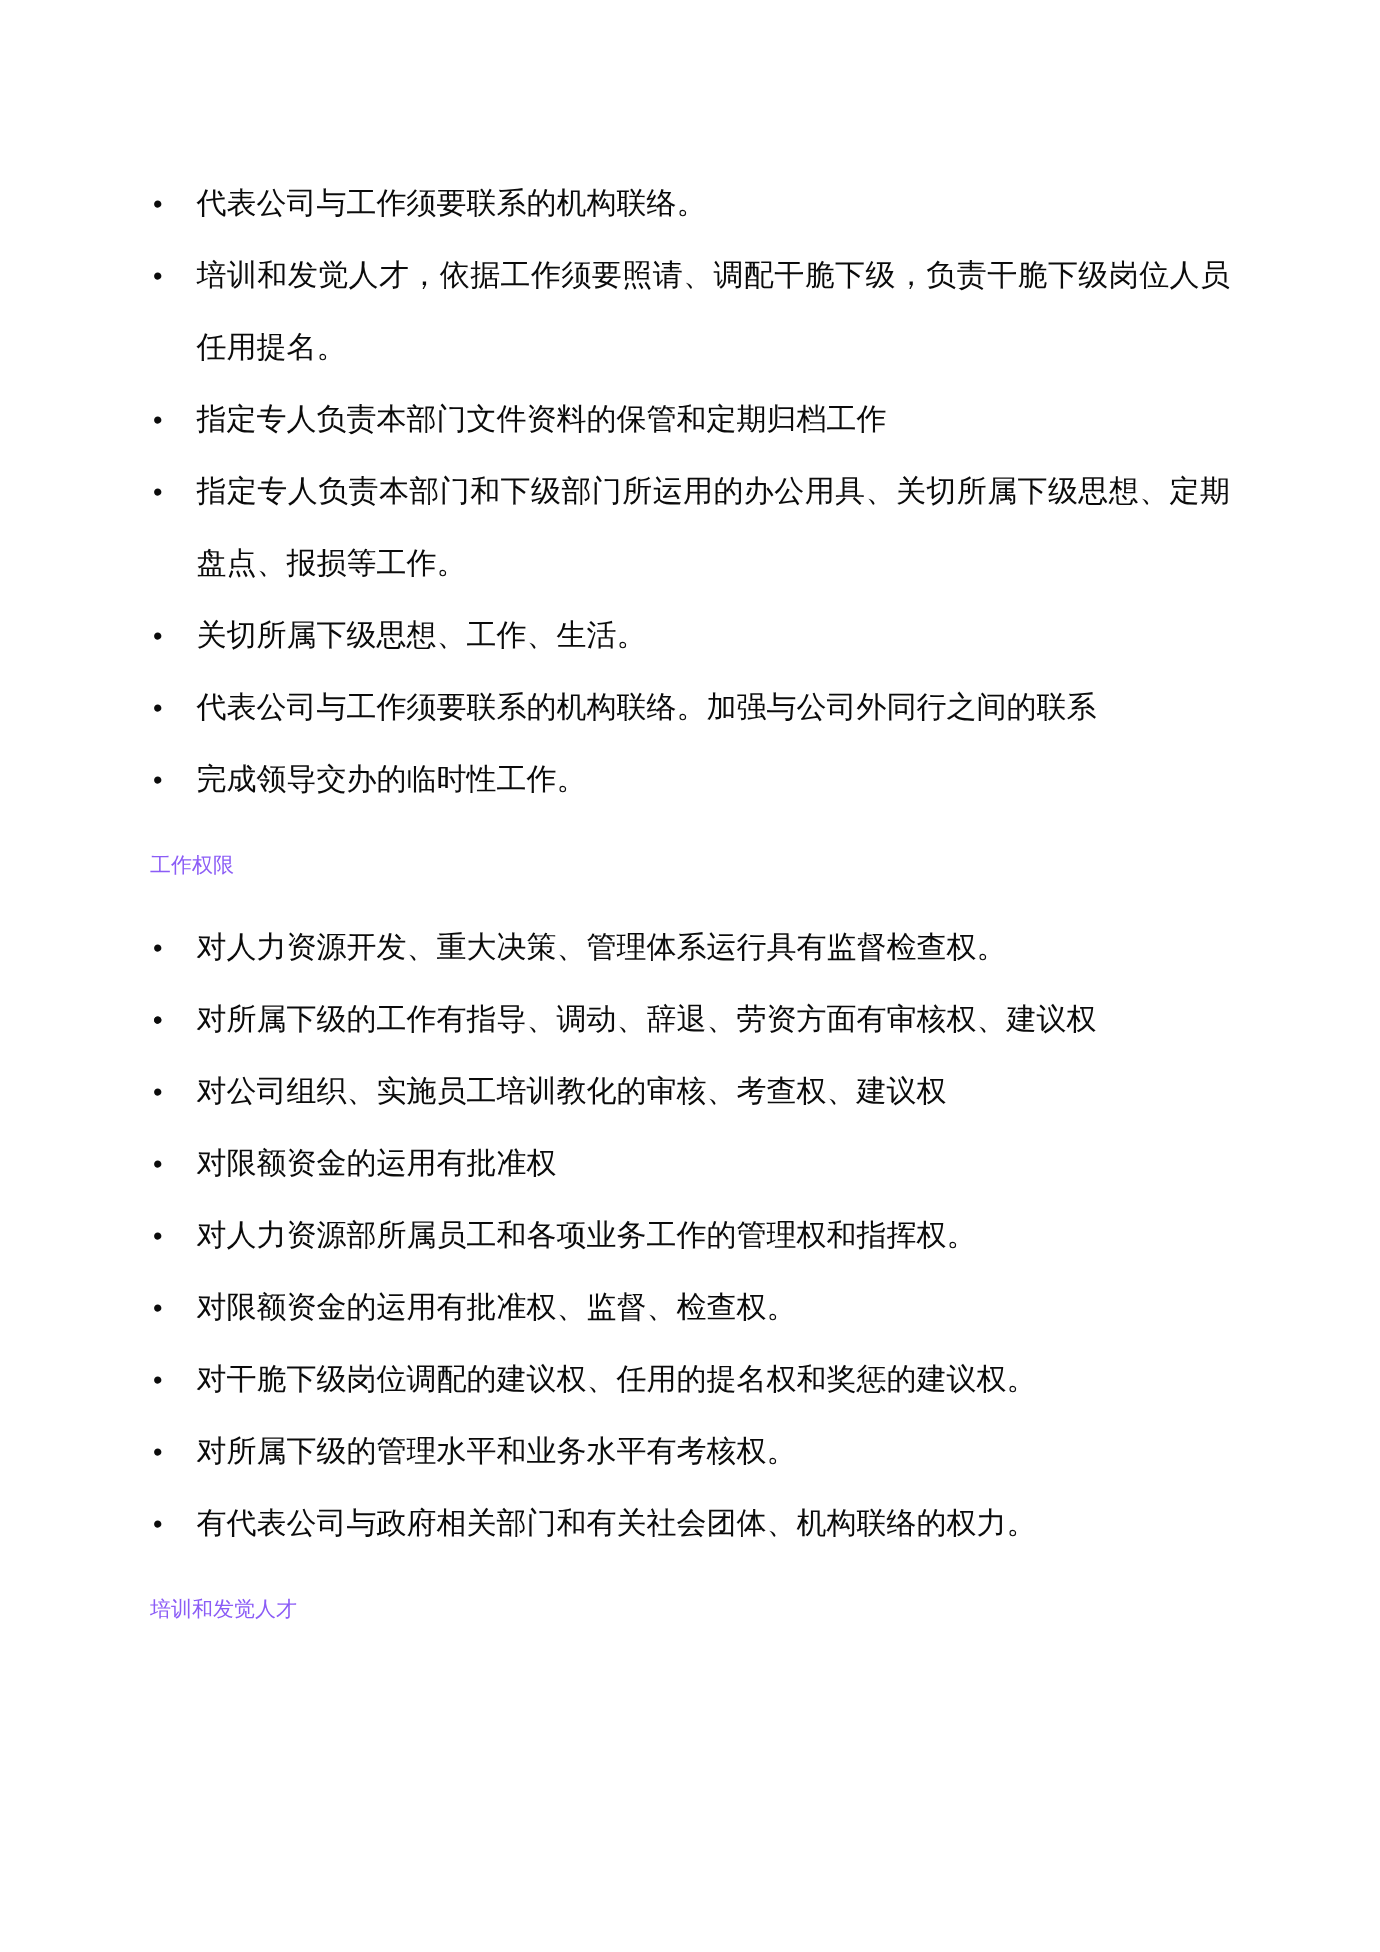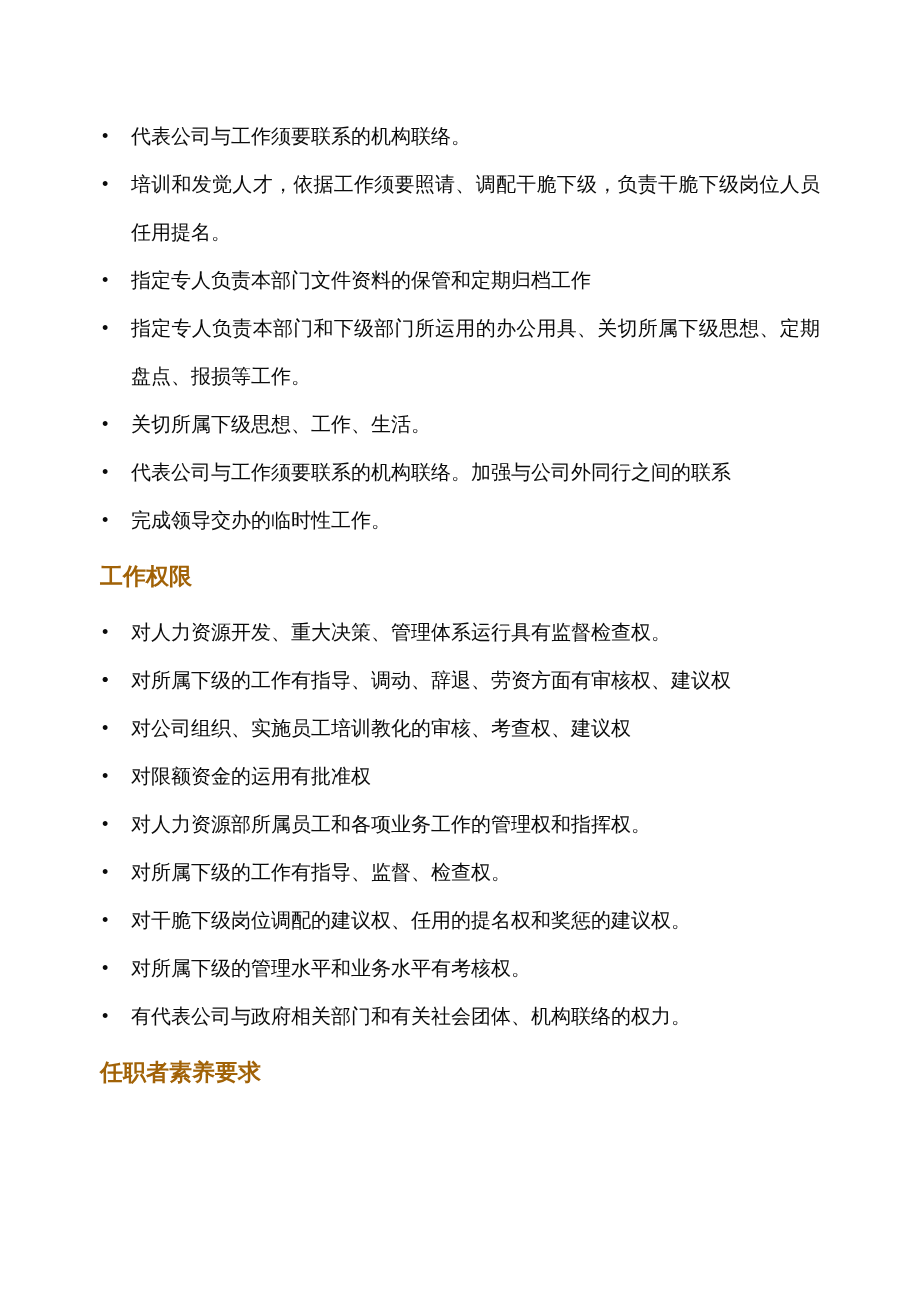--- a/index.html
+++ b/index.html
@@ -38,25 +38,25 @@
   }
   .bullet {
     position: absolute;
     left: 2px;
     top: 0;
     font-size: 18px;
     line-height: 48px;
     color: #0b0b0b;
   }
   .heading {
-    font-size: 23px;
-    font-weight: bold;
+    font-size: 14px;
+    font-weight: normal;
     line-height: 48px;
     margin: 8px 0;
-    color: #a16207;
+    color: #8b5cf6;
   }
   .numbered {
     margin: 0 0 0 -6px;
     line-height: 48px;
     word-break: break-all;
   }
 </style>
 </head>
 <body>
 
@@ -72,20 +72,20 @@
         <li class="bullet-item"><span class="bullet">•</span><span class="li-text">完成领导交办的临时性工作。</span></li>
       </ul>
       <h2 class="heading">工作权限</h2>
       <ul class="bullet-list">
         <li class="bullet-item"><span class="bullet">•</span><span class="li-text">对人力资源开发、重大决策、管理体系运行具有监督检查权。</span></li>
         <li class="bullet-item"><span class="bullet">•</span></li>
         <li class="bullet-item"><span class="bullet">•</span><span class="li-text">对所属下级的工作有指导、调动、辞退、劳资方面有审核权、建议权</span></li>
         <li class="bullet-item"><span class="bullet">•</span><span class="li-text">对公司组织、实施员工培训教化的审核、考查权、建议权</span></li>
         <li class="bullet-item"><span class="bullet">•</span><span class="li-text">对限额资金的运用有批准权</span></li>
         <li class="bullet-item"><span class="bullet">•</span><span class="li-text">对人力资源部所属员工和各项业务工作的管理权和指挥权。</span></li>
-        <li class="bullet-item"><span class="bullet">•</span><span class="li-text">对所属下级的工作有指导、监督、检查权。</span></li>
+        <li class="bullet-item"><span class="bullet">•</span><span class="li-text">对限额资金的运用有批准权、监督、检查权。</span></li>
         <li class="bullet-item"><span class="bullet">•</span><span class="li-text">对干脆下级岗位调配的建议权、任用的提名权和奖惩的建议权。</span></li>
         <li class="bullet-item"><span class="bullet">•</span><span class="li-text">对所属下级的管理水平和业务水平有考核权。</span></li>
         <li class="bullet-item"><span class="bullet">•</span><span class="li-text">有代表公司与政府相关部门和有关社会团体、机构联络的权力。</span></li>
       </ul>
-      <h2 class="heading">任职者素养要求</h2>
+      <h2 class="heading">培训和发觉人才</h2>
     </div>
 </div>
 
 </body></html>

